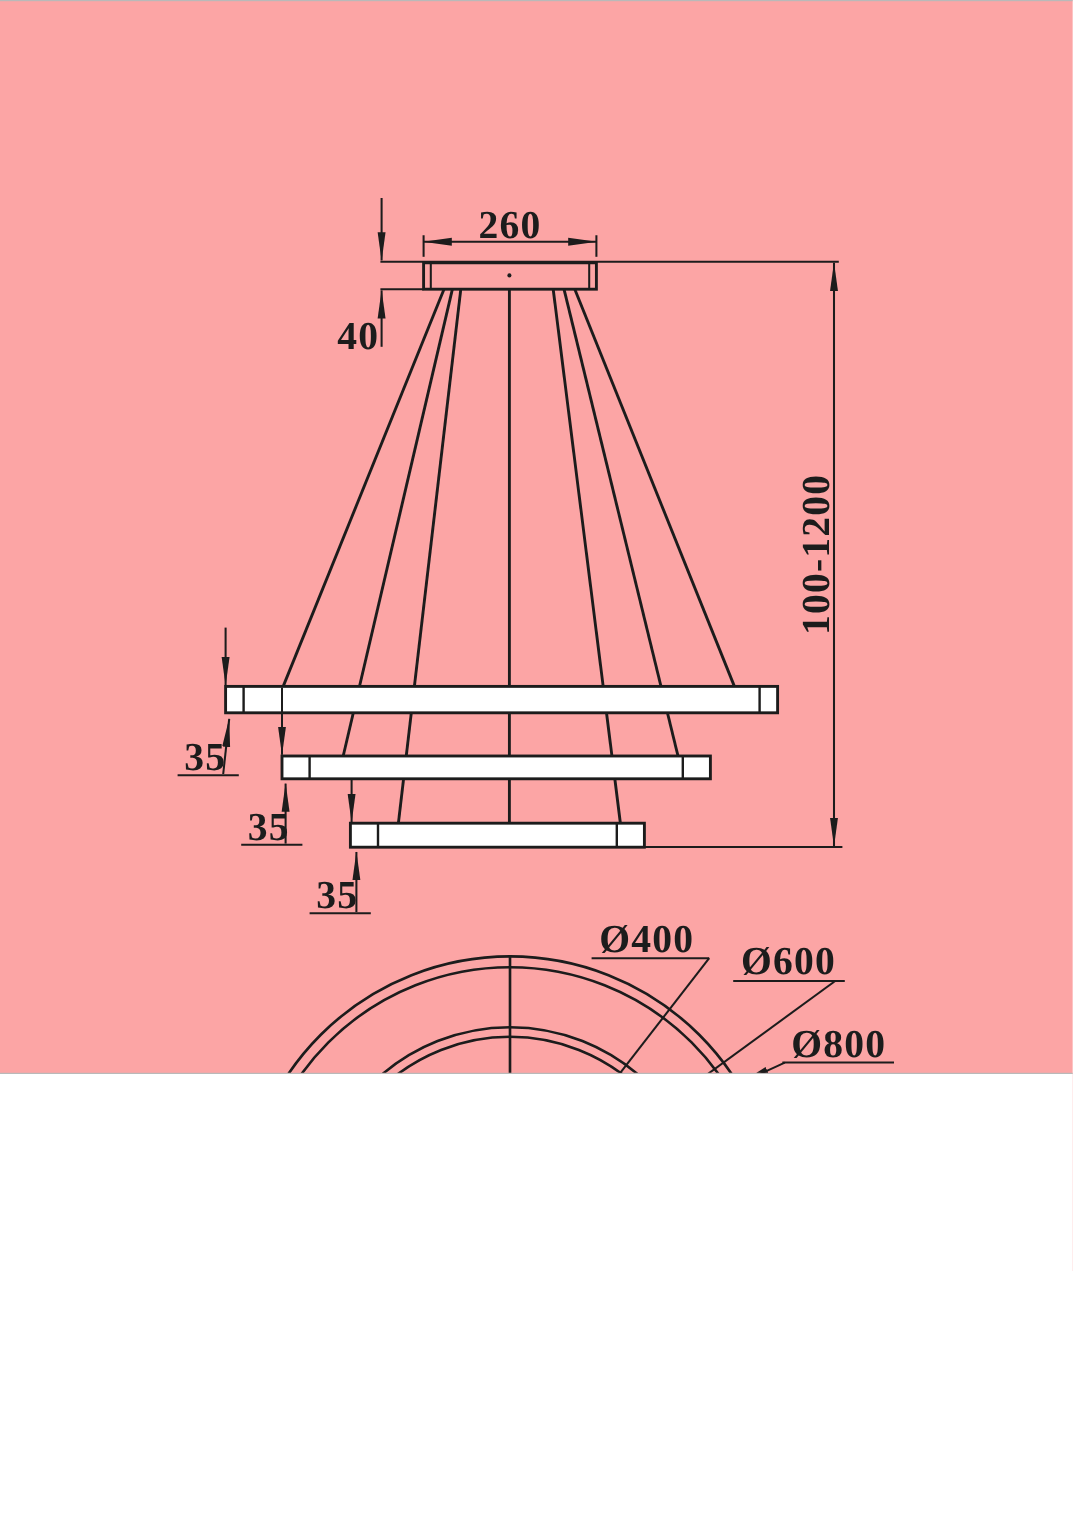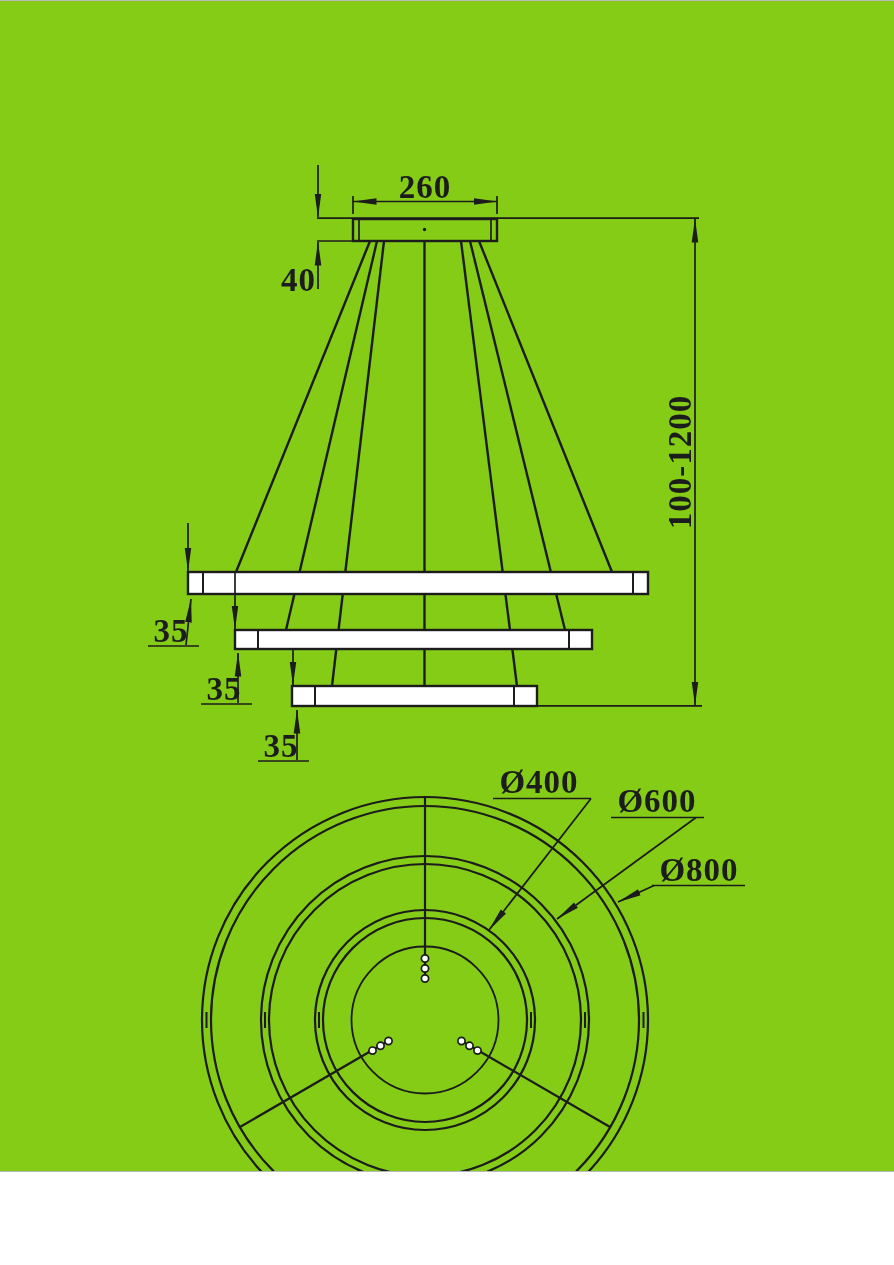--- a/index.html
+++ b/index.html
@@ -1,20 +1,20 @@
 <!DOCTYPE html>
 <html><head>
 <meta charset="utf-8">
 <style>
   html, body { margin: 0; padding: 0; background: #ffffff; }
   .page {
     position: relative;
     width: 894px;
-    height: 1172px;
-    background: #84cc16;
+    height: 895px;
+    background: #fca5a5;
     border-top: 1px solid #b9b9b9;
     border-bottom: 1px solid #b9b9b9;
     box-sizing: border-box;
     overflow: hidden;
     padding-left: 16px;
   }
   svg { position: absolute; left: 0; top: 0; }
   .geo   { stroke: #1c1c1c; stroke-width: 2.4; fill: none; stroke-linecap: butt; }
   .ring  { stroke: #1c1c1c; stroke-width: 2.4; fill: #ffffff; }
   .thin  { stroke: #1c1c1c; stroke-width: 1.7; fill: none; }

